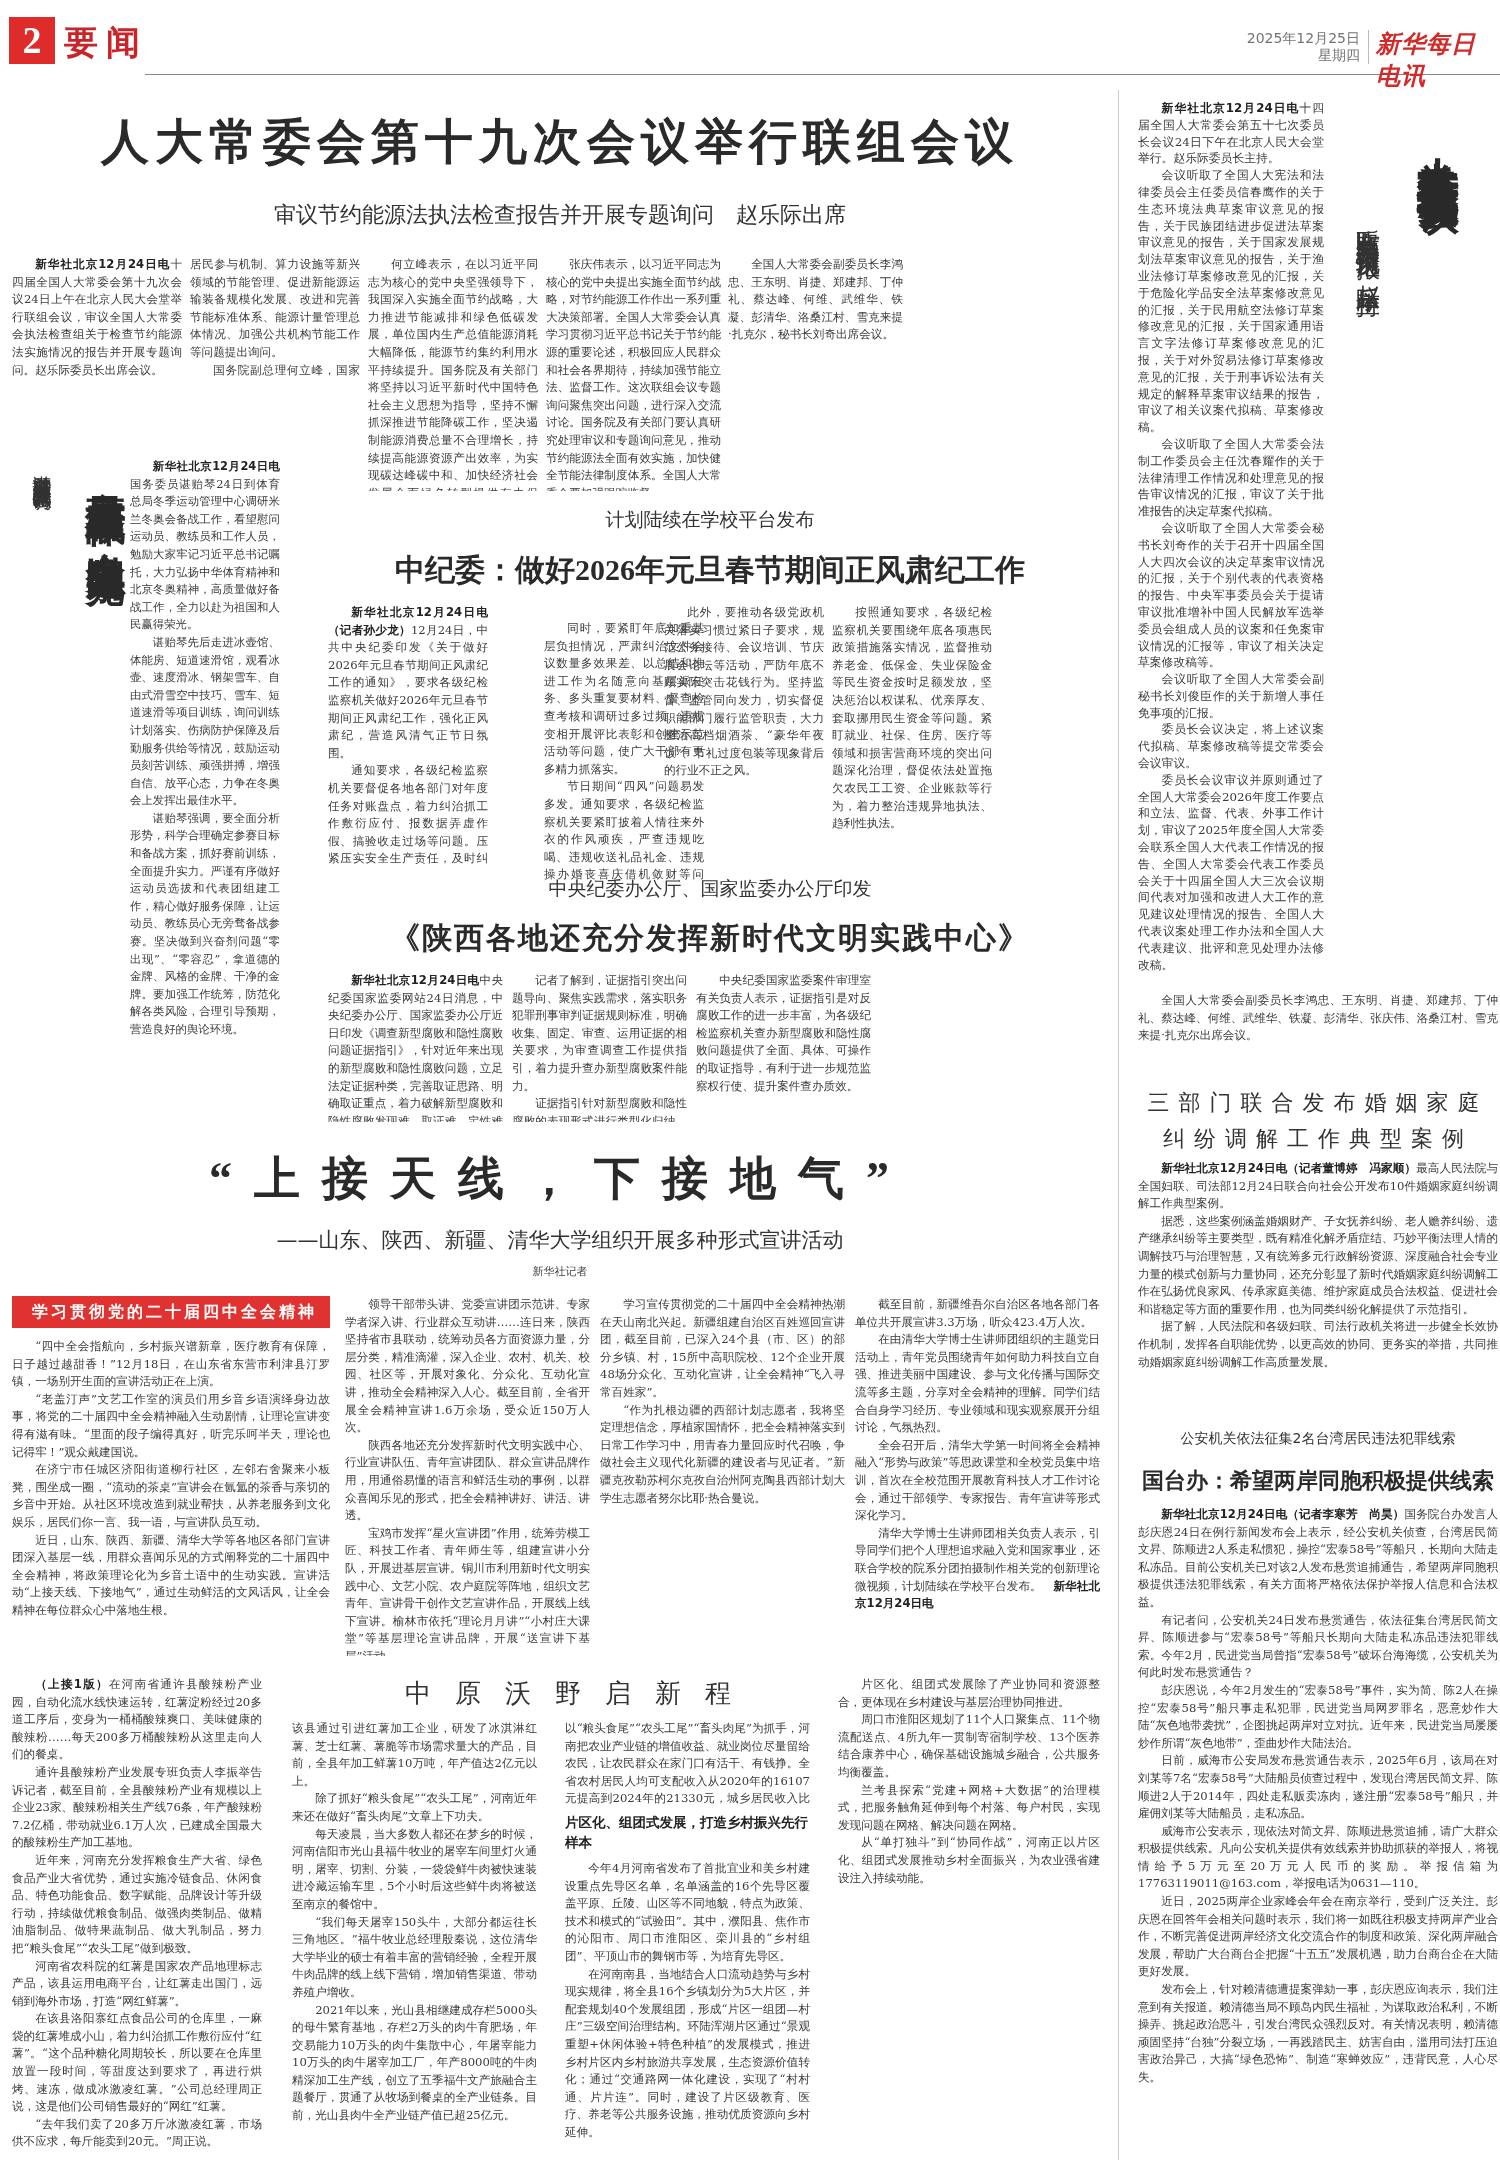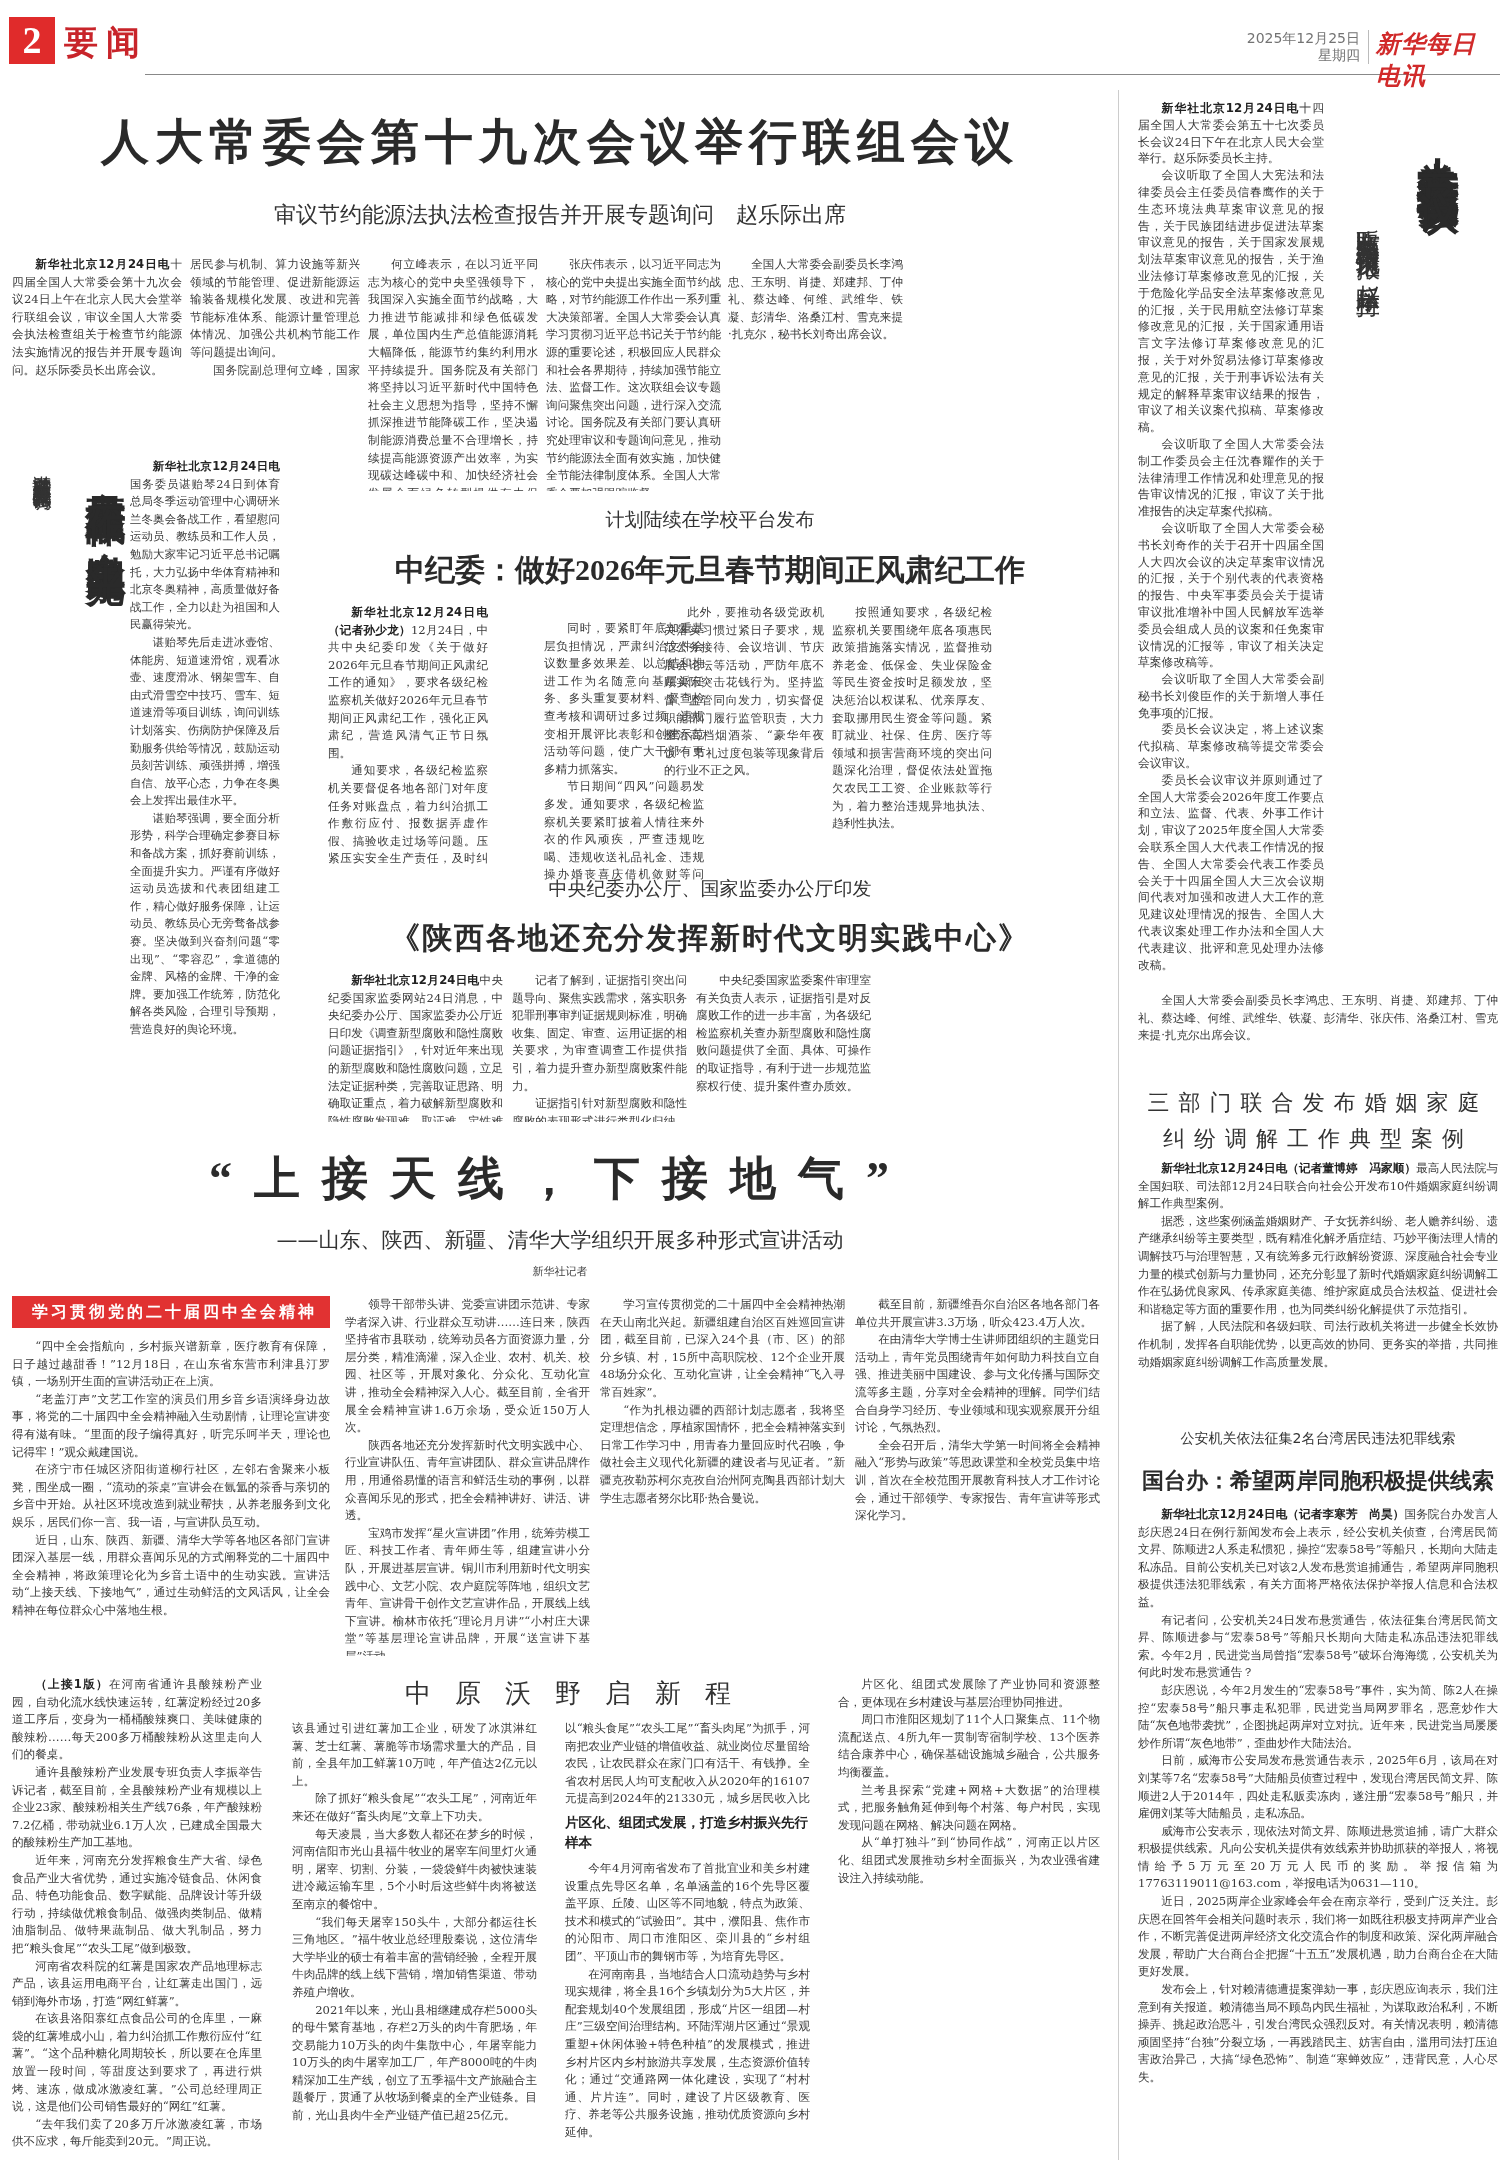--- a/index.html
+++ b/index.html
@@ -148,20 +148,21 @@
   <p>宝鸡市发挥“星火宣讲团”作用，统筹劳模工匠、科技工作者、青年师生等，组建宣讲小分队，开展进基层宣讲。铜川市利用新时代文明实践中心、文艺小院、农户庭院等阵地，组织文艺青年、宣讲骨干创作文艺宣讲作品，开展线上线下宣讲。榆林市依托“理论月月讲”“小村庄大课堂”等基层理论宣讲品牌，开展“送宣讲下基层”活动。</p>
 </div>
 <div class="abs body-text" style="left:600px;top:1296px;width:245px;height:360px;">
   <p>学习宣传贯彻党的二十届四中全会精神热潮在天山南北兴起。新疆组建自治区百姓巡回宣讲团，截至目前，已深入24个县（市、区）的部分乡镇、村，15所中高职院校、12个企业开展48场分众化、互动化宣讲，让全会精神“飞入寻常百姓家”。</p>
   <p>“作为扎根边疆的西部计划志愿者，我将坚定理想信念，厚植家国情怀，把全会精神落实到日常工作学习中，用青春力量回应时代召唤，争做社会主义现代化新疆的建设者与见证者。”新疆克孜勒苏柯尔克孜自治州阿克陶县西部计划大学生志愿者努尔比耶·热合曼说。</p>
 </div>
 <div class="abs body-text" style="left:855px;top:1296px;width:245px;height:360px;">
   <p>截至目前，新疆维吾尔自治区各地各部门各单位共开展宣讲3.3万场，听众423.4万人次。</p>
   <p>在由清华大学博士生讲师团组织的主题党日活动上，青年党员围绕青年如何助力科技自立自强、推进美丽中国建设、参与文化传播与国际交流等多主题，分享对全会精神的理解。同学们结合自身学习经历、专业领域和现实观察展开分组讨论，气氛热烈。</p>
   <p>全会召开后，清华大学第一时间将全会精神融入“形势与政策”等思政课堂和全校党员集中培训，首次在全校范围开展教育科技人才工作讨论会，通过干部领学、专家报告、青年宣讲等形式深化学习。</p>
+  <p><span>清华大学博士生讲师团相关负责人表示，引导同学们把个人理想追求融入党和国家事业，还联合学校的院系分团拍摄制作相关党的创新理论微视频，计划陆续在学校平台发布。</span>　<b>新华社北京12月24日电</b></p>
 </div>
 
 <div class="abs sans" style="left:340px;top:1676px;width:480px;font-size:26px;text-align:center;letter-spacing:24px;color:#333;">中原沃野启新程</div>
 <div class="abs body-text" style="left:12px;top:1676px;width:250px;height:490px;">
   <p><b>（上接1版）</b><span>在河南省通许县酸辣粉产业园，自动化流水线快速运转，红薯淀粉经过20多道工序后，变身为一桶桶酸辣爽口、美味健康的酸辣粉……每天200多万桶酸辣粉从这里走向人们的餐桌。</span></p>
   <p>通许县酸辣粉产业发展专班负责人李振举告诉记者，截至目前，全县酸辣粉产业有规模以上企业23家、酸辣粉相关生产线76条，年产酸辣粉7.2亿桶，带动就业6.1万人次，已建成全国最大的酸辣粉生产加工基地。</p>
   <p>近年来，河南充分发挥粮食生产大省、绿色食品产业大省优势，通过实施冷链食品、休闲食品、特色功能食品、数字赋能、品牌设计等升级行动，持续做优粮食制品、做强肉类制品、做精油脂制品、做特果蔬制品、做大乳制品，努力把“粮头食尾”“农头工尾”做到极致。</p>
   <p>河南省农科院的红薯是国家农产品地理标志产品，该县运用电商平台，让红薯走出国门，远销到海外市场，打造“网红鲜薯”。</p>
   <p>在该县洛阳寨红点食品公司的仓库里，一麻袋的红薯堆成小山，着力纠治抓工作敷衍应付“红薯”。“这个品种糖化周期较长，所以要在仓库里放置一段时间，等甜度达到要求了，再进行烘烤、速冻，做成冰激凌红薯。”公司总经理周正说，这是他们公司销售最好的“网红”红薯。</p>
   <p>“去年我们卖了20多万斤冰激凌红薯，市场供不应求，每斤能卖到20元。”周正说。</p>

